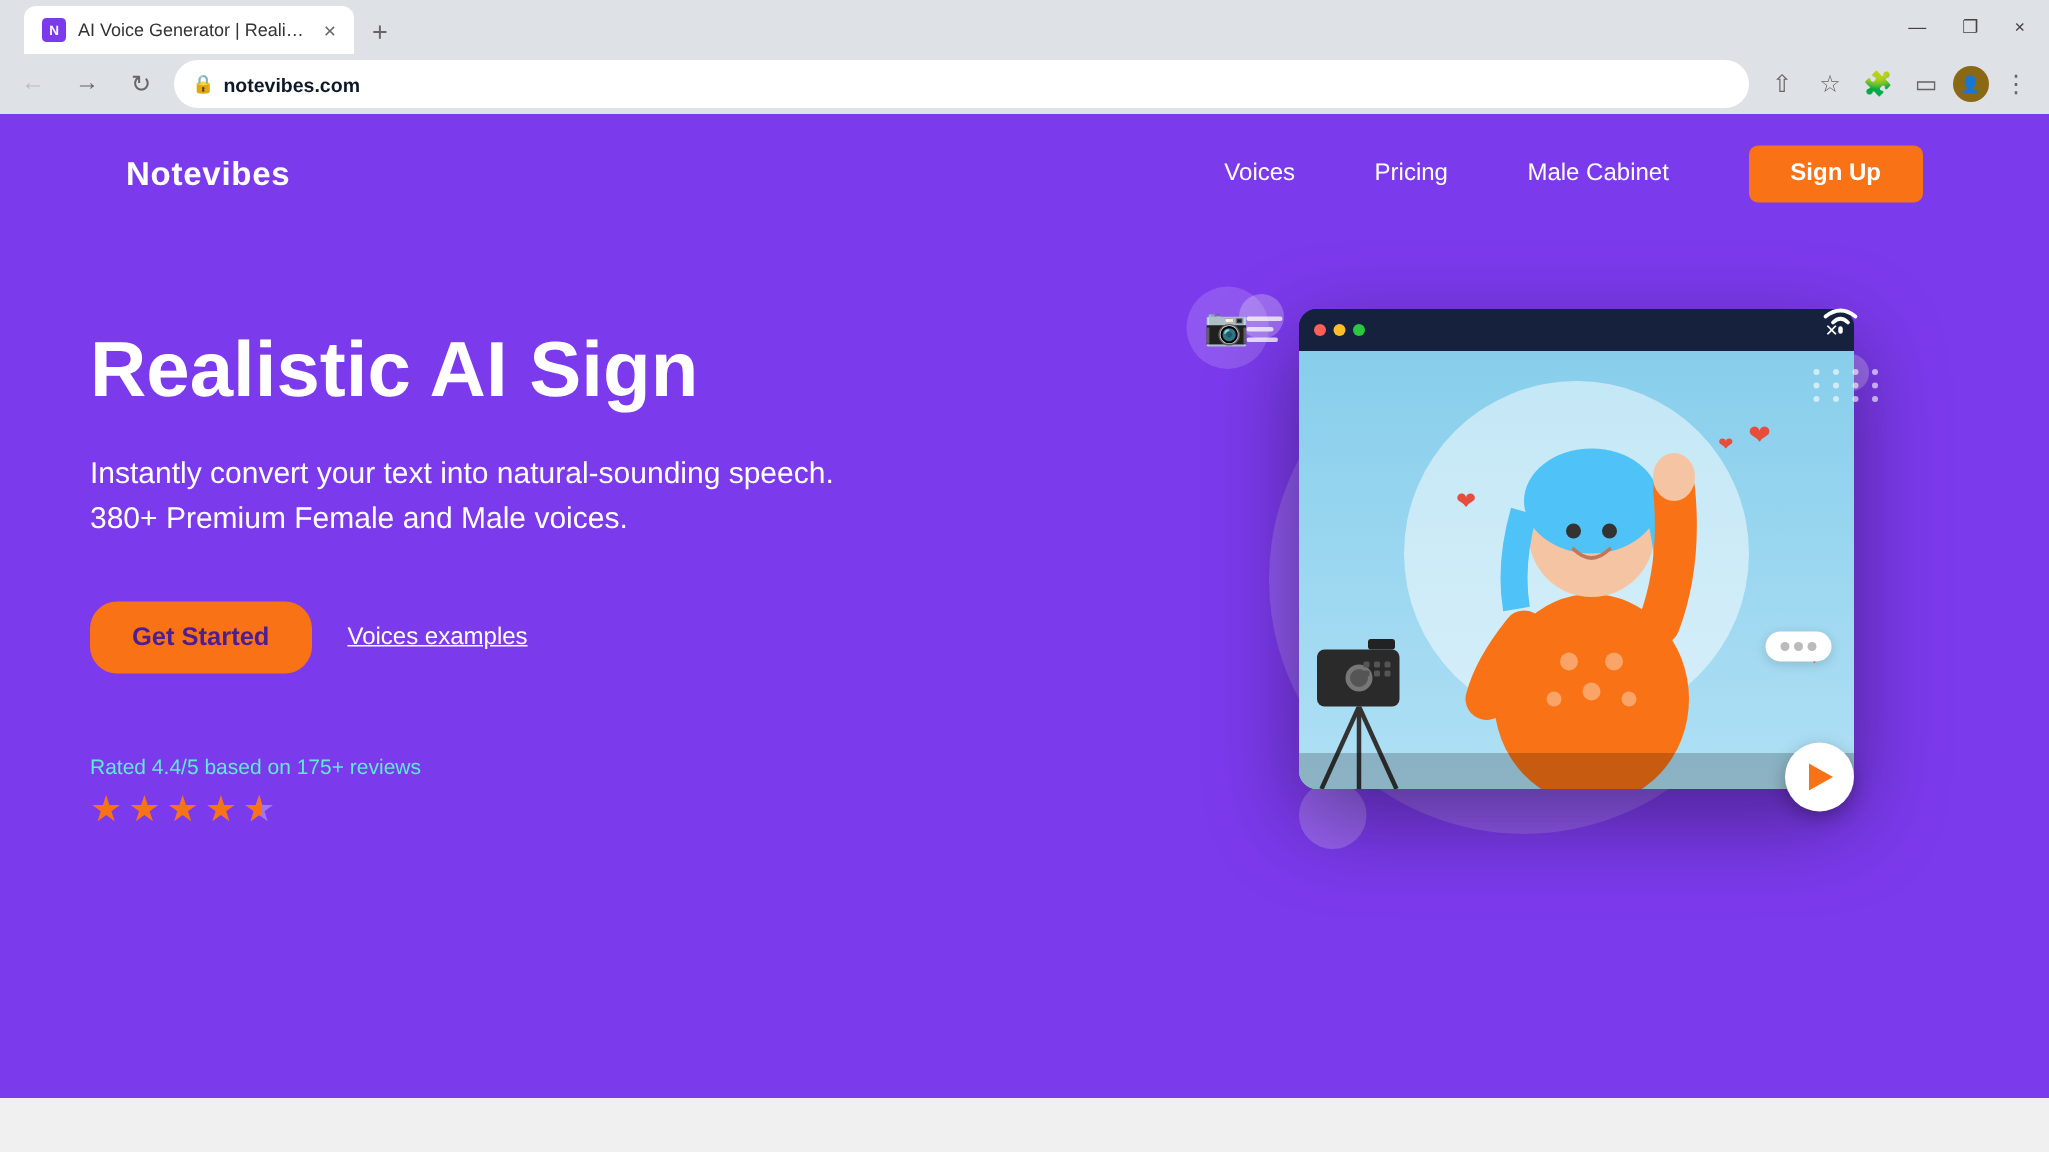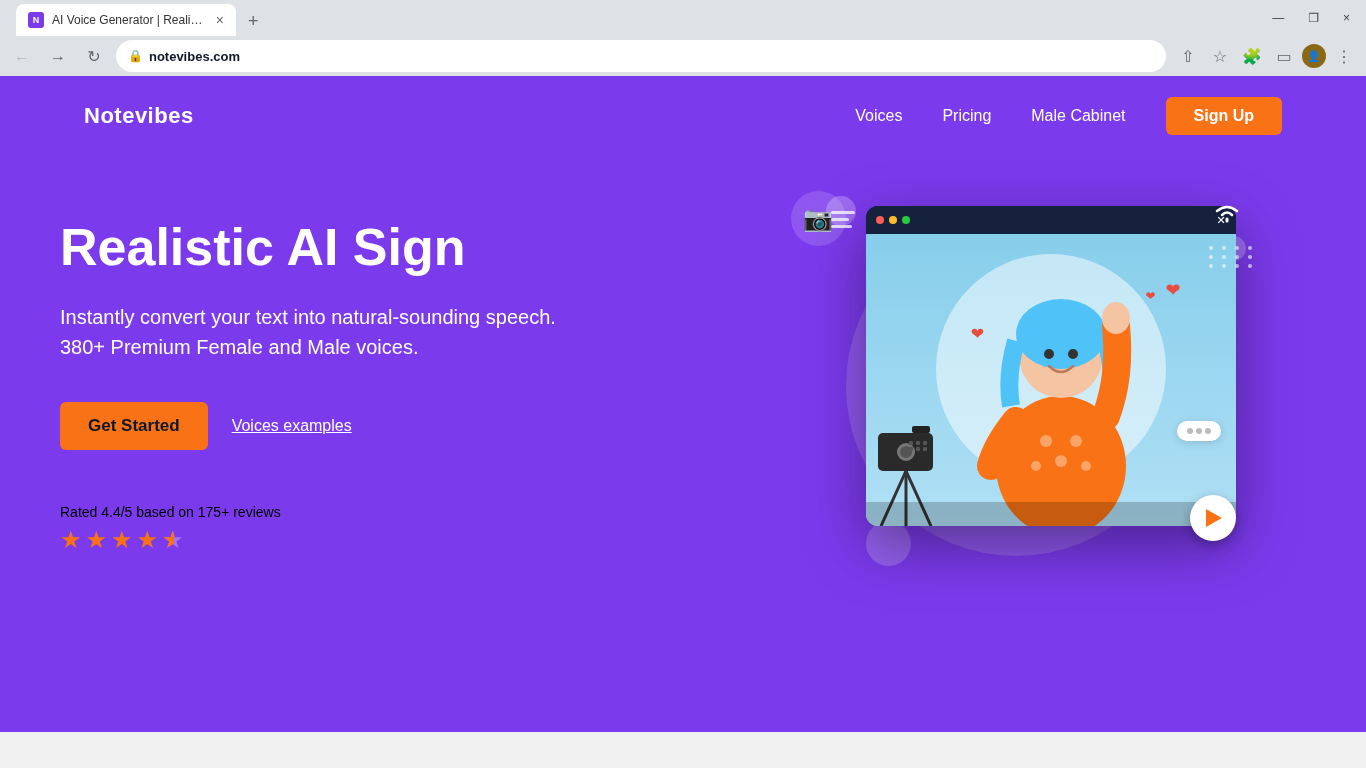--- a/index.html
+++ b/index.html
@@ -26,34 +26,34 @@
     .toolbar-icons { display: flex; gap: 4px; align-items: center; }
     .toolbar-icon { background: none; border: none; font-size: 16px; color: #666; cursor: pointer; padding: 4px; width: 28px; height: 28px; display: flex; align-items: center; justify-content: center; border-radius: 50%; }
     .profile-avatar { width: 24px; height: 24px; border-radius: 50%; background: #8b6914; overflow: hidden; display: flex; align-items: center; justify-content: center; }
 
     
     .website { background: #7c3aed; width: 100%; height: calc(768px - 112px); overflow: hidden; position: relative; }
 
     
     .navbar { display: flex; align-items: center; justify-content: space-between; padding: 0 84px; height: 80px; }
     .logo { color: white; font-size: 22px; font-weight: 600; letter-spacing: 0.5px; }
-    .nav-links { display: flex; align-items: center; gap: 40px; }
+    .nav-links { display: flex; align-items: center; gap: 53px; }
     .nav-link { color: white; font-size: 16px; text-decoration: none; background: none; border: none; cursor: pointer; }
     .signup-btn { background: #f97316; color: white; border: none; border-radius: 6px; padding: 10px 28px; font-size: 16px; font-weight: 600; cursor: pointer; }
 
     
     .hero { display: flex; align-items: center; padding: 20px 60px 0; }
     .hero-left { flex: 0 0 55%; }
     .hero-title { color: white; font-size: 52px; font-weight: 800; line-height: 1.15; margin-bottom: 24px; }
     .hero-subtitle { color: white; font-size: 20px; line-height: 1.5; margin-bottom: 40px; max-width: 520px; }
     .hero-buttons { display: flex; align-items: center; gap: 24px; margin-bottom: 32px; }
-    .get-started-btn { background: #f97316; color: #0f172a; border: none; border-radius: 6px; padding: 14px 28px; font-size: 17px; font-weight: 600; cursor: pointer; }
+    .get-started-btn { background: #f97316; color: #4c1d95; border: none; border-radius: 18px; padding: 14px 28px; font-size: 17px; font-weight: 600; cursor: pointer; }
     .voices-link { color: white; font-size: 16px; text-decoration: underline; cursor: pointer; background: none; border: none; }
     .rating { display: flex; flex-direction: column; gap: 6px; }
-    .rating-text { color: #000000; font-size: 14px; font-weight: 500; margin-top: 22px; }
+    .rating-text { color: #5eead4; font-size: 14px; font-weight: 500; margin-top: 22px; }
     .stars { display: flex; gap: 4px; }
     .star { font-size: 24px; color: #f97316; }
     .star-half { font-size: 24px; color: #f97316; }
 
     
     .hero-right { flex: 0 0 45%; display: flex; justify-content: center; align-items: center; position: relative; }
     .illustration-container { position: relative; width: 480px; height: 420px; }
 
     
     .circle-large { position: absolute; width: 340px; height: 340px; background: rgba(255,255,255,0.15); border-radius: 50%; top: 40px; left: 60px; }

